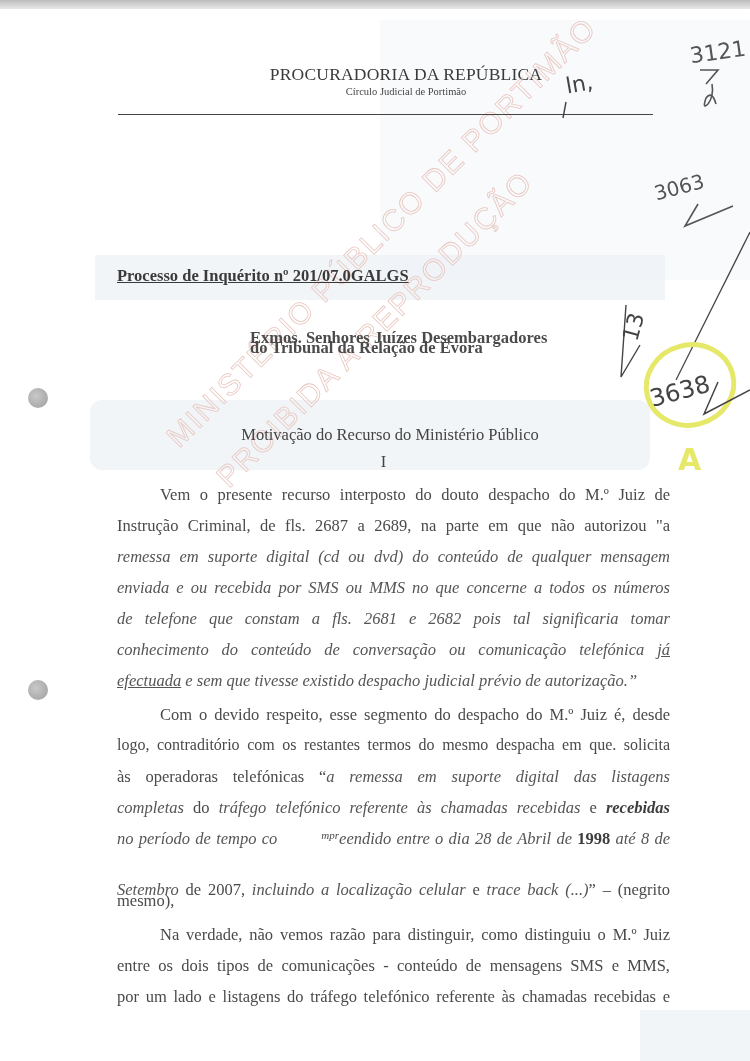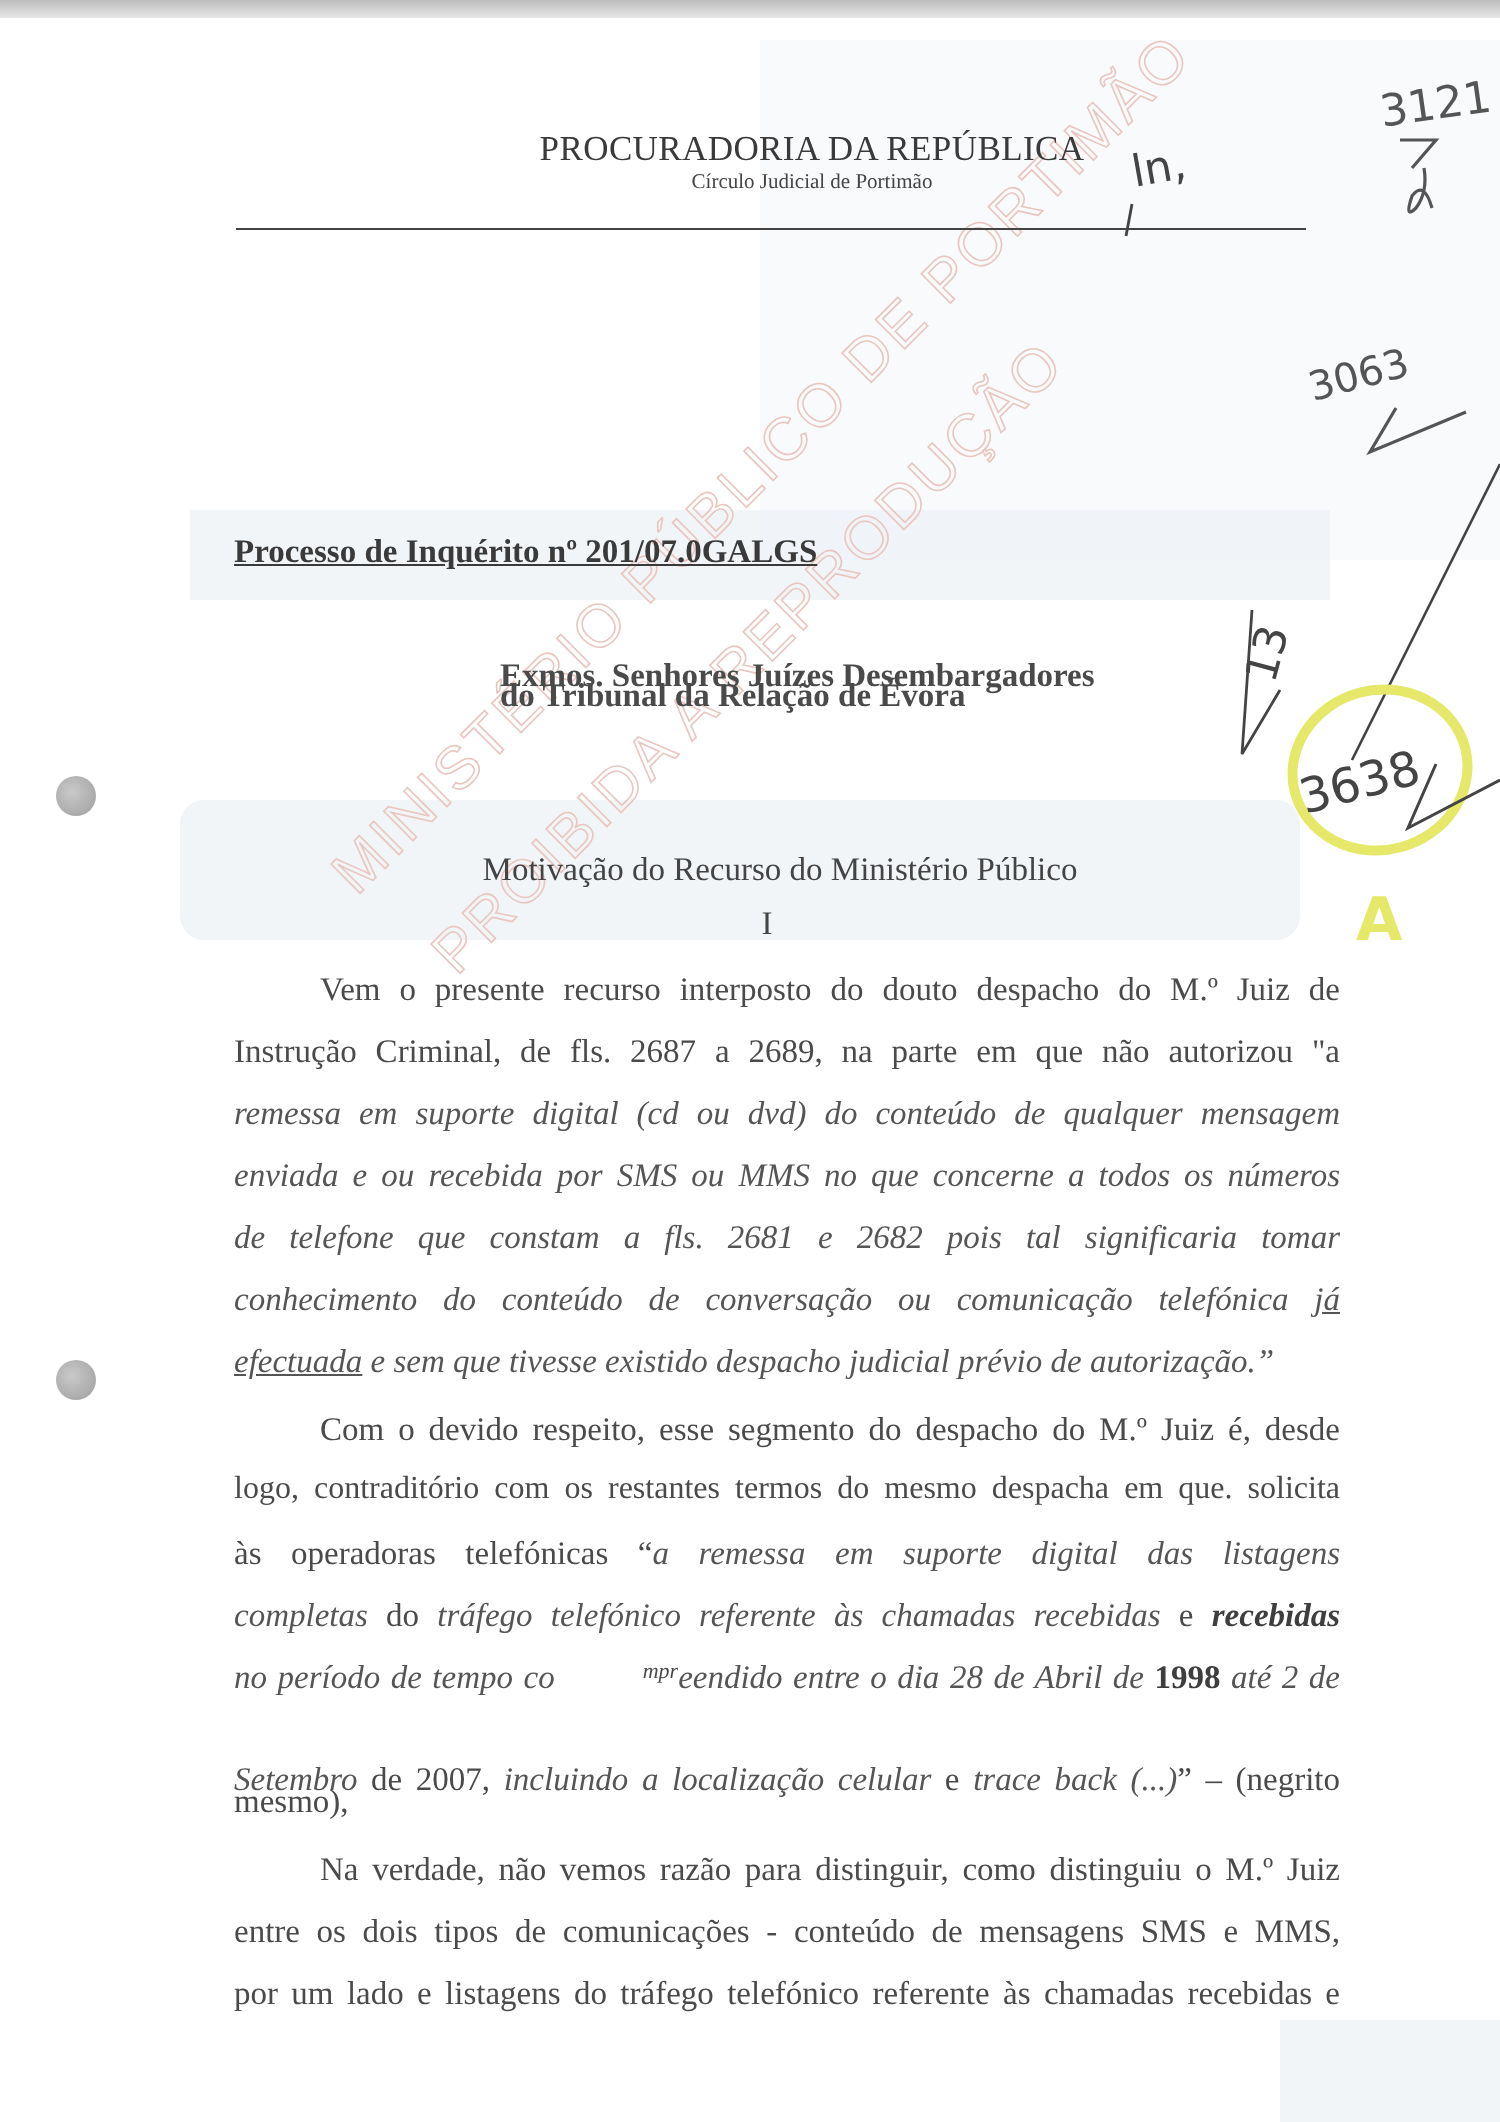--- a/index.html
+++ b/index.html
@@ -111,21 +111,21 @@
 <div class="line" style="top:547px"><i>remessa em suporte digital (cd ou dvd) do conteúdo de qualquer mensagem</i></div>
 <div class="line" style="top:578px"><i>enviada e ou recebida por SMS ou MMS no que concerne a todos os números</i></div>
 <div class="line" style="top:609px"><i>de telefone que constam a fls. 2681 e 2682 pois tal significaria tomar</i></div>
 <div class="line" style="top:640px"><i>conhecimento do conteúdo de conversação ou comunicação telefónica </i><i><u>já</u></i></div>
 <div class="line last" style="top:671px"><i><u>efectuada</u></i><i> e sem que tivesse existido despacho judicial prévio de autorização.”</i></div>
 
 <div class="line indent" style="top:705px">Com o devido respeito, esse segmento do despacho do M.º Juiz é, desde</div>
 <div class="line" style="top:736px; font-size:16px">logo, contraditório com os restantes termos do mesmo despacha em que. solicita</div>
 <div class="line" style="top:767px"><span>às operadoras telefónicas “</span><i>a remessa em suporte digital das listagens</i></div>
 <div class="line" style="top:798px"><i>completas</i><span> do </span><i>tráfego telefónico referente às chamadas recebidas</i><span> e </span><i><b>recebidas</b></i></div>
-<div class="line" style="top:829px"><i>no período de tempo co</i><span class="sup">mpr</span><i>eendido entre o dia 28 de Abril de </i><b>1998</b><i> até 2 de</i></div>
+<div class="line" style="top:829px"><i>no período de tempo co</i><span class="sup">mpr</span><i>eendido entre o dia 28 de Abril de </i><b>1998</b><i> até 8 de</i></div>
 <div class="line" style="top:880px"><i>Setembro</i><span> de 2007, </span><i>incluindo a localização celular</i><span> e </span><i>trace back (...)</i><span>” – (negrito</span></div>
 <div class="line last" style="top:891px">mesmo),</div>
 
 <div class="line indent" style="top:925px">Na verdade, não vemos razão para distinguir, como distinguiu o M.º Juiz</div>
 <div class="line" style="top:956px">entre os dois tipos de comunicações - conteúdo de mensagens SMS e MMS,</div>
 <div class="line" style="top:987px">por um lado e listagens do tráfego telefónico referente às chamadas recebidas e</div>
 
 <div class="hole" style="left:28px; top:388px"></div>
 <div class="hole" style="left:28px; top:680px"></div>
 

